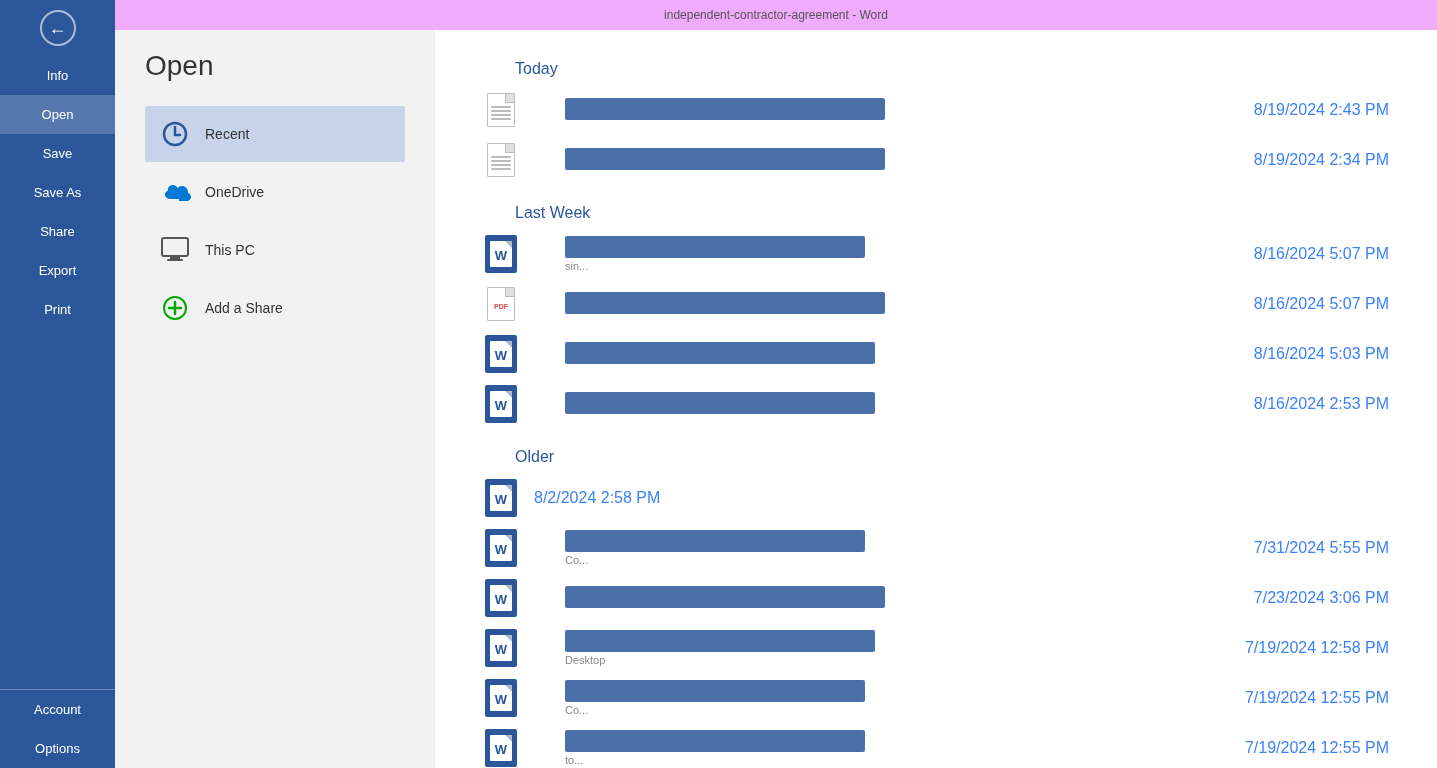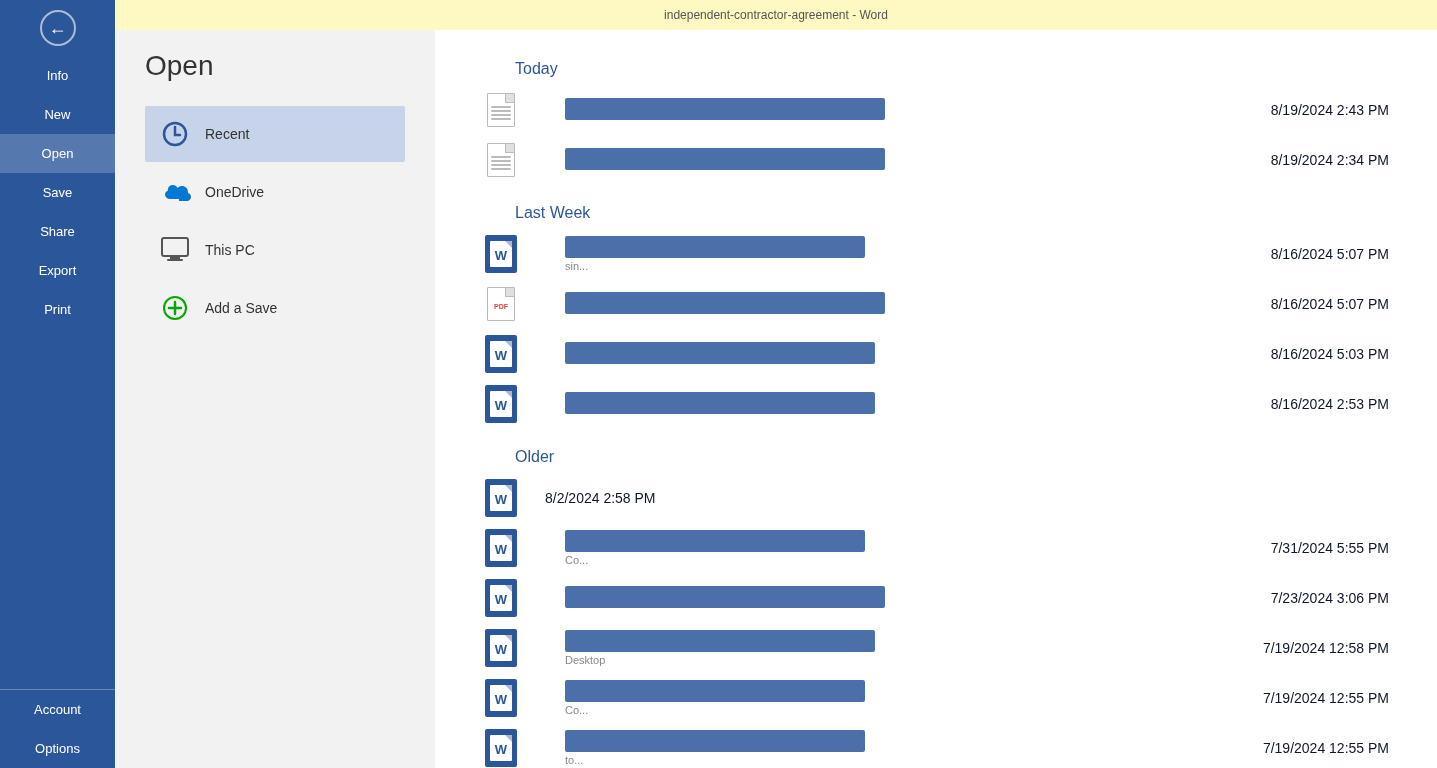--- a/index.html
+++ b/index.html
@@ -57,21 +57,21 @@
     
     .main-content {
       flex: 1;
       display: flex;
       flex-direction: column;
       background: #f2f2f2;
     }
 
     
     .title-bar {
-      background: #fef9c3;
+      background: #f0abfc;
       display: flex;
       align-items: center;
       justify-content: center;
       padding: 8px 0;
       font-size: 12px;
       color: #555;
     }
 
     
     .content-body {
@@ -167,23 +167,23 @@
       opacity: 0.85;
     }
     .file-path {
       font-size: 11px;
       color: #888;
       white-space: nowrap;
       overflow: hidden;
       text-overflow: ellipsis;
     }
     .file-date {
-      font-size: 14px;
-      color: #0f172a;
-      margin-left: 16px;
+      font-size: 16px;
+      color: #3b82f6;
+      margin-left: 5px;
       white-space: nowrap;
       flex-shrink: 0;
     }
 
     
     .recent-panel::-webkit-scrollbar {
       width: 10px;
     }
     .recent-panel::-webkit-scrollbar-track {
       background: #f0f0f0;
@@ -195,23 +195,23 @@
 </head>
 <body>
 
 <div class="sidebar">
   <div class="sidebar-back">
     <div class="back-circle">←</div>
   </div>
 
   <div class="sidebar-nav">
     <div class="sidebar-item">Info</div>
-    <div class="sidebar-item">New</div>
     <div class="sidebar-item active">Open</div>
     <div class="sidebar-item">Save</div>
+    <div class="sidebar-item">Save As</div>
     <div class="sidebar-item">Share</div>
     <div class="sidebar-item">Export</div>
     <div class="sidebar-item">Print</div>
   </div>
 
   <div class="sidebar-bottom">
     <div class="sidebar-item">Account</div>
     <div class="sidebar-item">Options</div>
   </div>
 </div>
@@ -258,21 +258,21 @@
       </div>
 
       <div class="open-nav-item">
         <div class="open-nav-icon">
           <svg width="28" height="28" viewBox="0 0 28 28" fill="none">
             <circle cx="14" cy="14" r="11" stroke="#00a800" stroke-width="2" fill="none"></circle>
             <line x1="14" y1="8" x2="14" y2="20" stroke="#00a800" stroke-width="2.5" stroke-linecap="round"></line>
             <line x1="8" y1="14" x2="20" y2="14" stroke="#00a800" stroke-width="2.5" stroke-linecap="round"></line>
           </svg>
         </div>
-        <span class="open-nav-label">Add a Save</span>
+        <span class="open-nav-label">Add a Share</span>
       </div>
 
     </div>
 
     <div class="recent-panel" id="recent-panel">
     <div class="section-title">Today</div>
         <div class="file-item">
           <div class="file-icon">
             <div style="width: 28px; height: 34px; background: white; border: 1px solid rgb(187, 187, 187); border-radius: 1px; display: flex; flex-direction: column; align-items: stretch; position: relative; overflow: hidden;">
               <div style="position: absolute; top: 0px; right: 0px; width: 9px; height: 9px; background: rgb(224, 224, 224); border-left: 1px solid rgb(187, 187, 187); border-bottom: 1px solid rgb(187, 187, 187);"></div>

